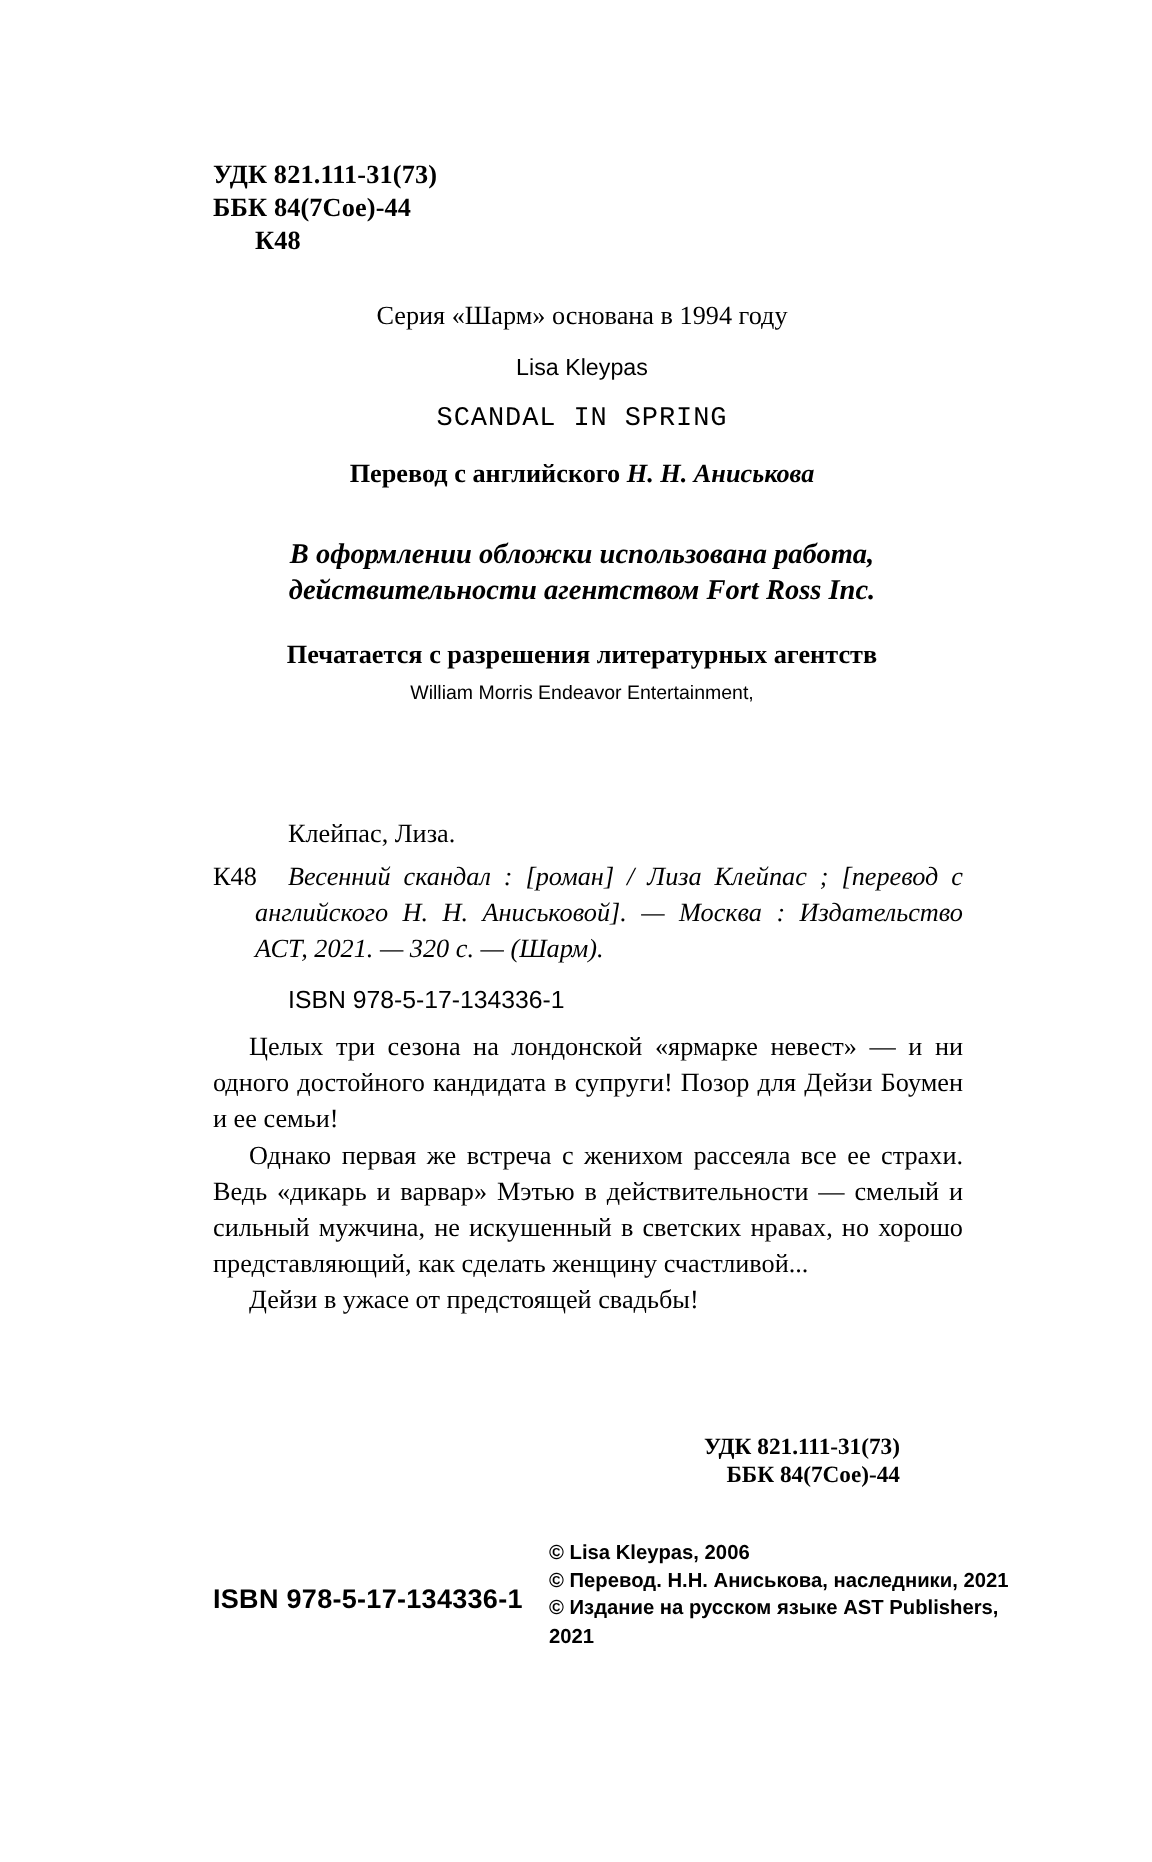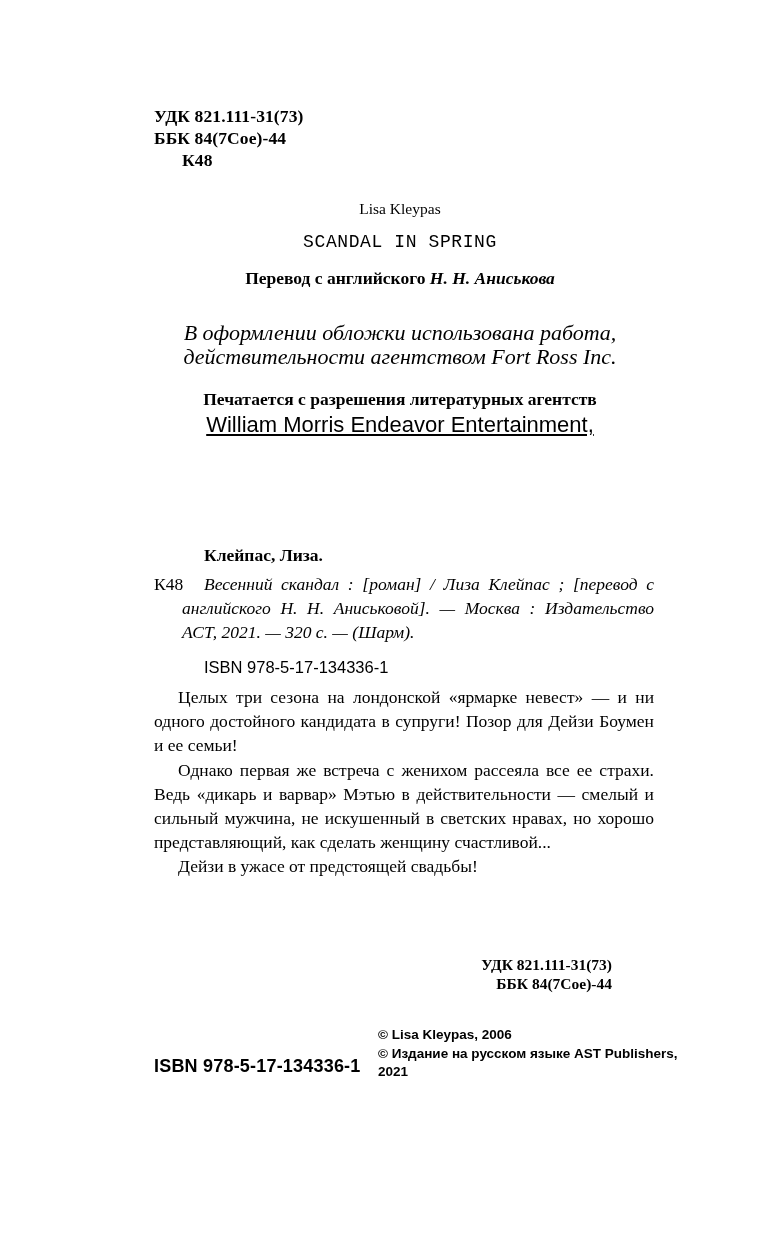--- a/index.html
+++ b/index.html
@@ -10,21 +10,21 @@
   body {
     width: 768px;
     height: 1241px;
     font-family: "Liberation Serif", serif;
     color: #000000;
     position: relative;
     overflow: hidden;
   }
   .page {
     position: absolute;
-    left: 16px; top: 0;
+    left: 4px; top: 0;
     width: 688px;
     height: 1241px;
   }
   
   .udk-block {
     position: absolute;
     left: 138px;
     top: 105px;
     font-size: 17.5px;
     line-height: 22px;
@@ -40,69 +40,68 @@
     left: 100px;
     top: 200px;
     width: 568px;
     text-align: center;
   }
   .series-line {
     font-size: 17.5px;
     margin-bottom: 16px;
   }
   .author-latin {
-    font-family: Liberation Serif, serif;
+    font-family: Liberation Sans, sans-serif;
     font-size: 15.5px;
     margin-bottom: 14px;
   }
   .title-latin {
     font-family: Liberation Mono, monospace;
     font-size: 18px;
     letter-spacing: 0.6px;
     margin-bottom: 16px;
   }
   .credit {
     font-size: 17.5px;
     font-weight: 700;
     margin-bottom: 10px;
   }
   .credit em {
     font-style: italic;
     font-weight: 700;
   }
   .cover-note {
-    font-size: 22px;
-    font-weight: 400;
+    font-size: 19px;
+    font-weight: 700;
     font-style: italic;
     line-height: 24px;
     margin-top: 32px;
     margin-bottom: 18px;
   }
   .permission {
     font-size: 17.5px;
     font-weight: 700;
     line-height: 25px;
   }
   .permission .latin {
     font-family: "Liberation Sans", sans-serif;
-    font-size: 22px;
+    font-size: 13px;
     font-weight: 400;
-    text-decoration: underline;
   }
 
   
   .cip {
     position: absolute;
     left: 138px;
     top: 545px;
     width: 500px;
   }
   .cip-author {
     font-size: 17.5px;
-    font-weight: 700;
+    font-weight: 400;
     margin-left: 50px;
     margin-bottom: 6px;
   }
   .cip-body {
     position: relative;
     font-size: 17.5px;
     line-height: 24px;
     text-align: justify;
   }
   .cip-code {
@@ -174,20 +173,21 @@
 
 <div class="page">
 
   <div class="udk-block">
     <div>УДК 821.111-31(73)</div>
     <div class="line2">ББК 84(7Сое)-44</div>
     <div class="line3">К48</div>
   </div>
 
   <div class="center-block">
+    <div class="series-line">Серия «Шарм» основана в 1994 году</div>
     <div class="author-latin">Lisa Kleypas</div>
     <div class="title-latin">SCANDAL IN SPRING</div>
 
     <div class="credit">
       <span>Перевод с английского </span><em>Н. Н. Аниськова</em>
     </div>
 
 
     <div class="cover-note">
       <div>В оформлении обложки использована работа,</div>
@@ -215,18 +215,19 @@
     <p>Дейзи в ужасе от предстоящей свадьбы!</p>
   </div>
 
   <div class="udk-repeat">
     <div>УДК 821.111-31(73)</div>
     <div>ББК 84(7Сое)-44</div>
   </div>
 
   <div class="copyright">
     <div>© Lisa Kleypas, 2006</div>
+    <div>© Перевод. Н.Н. Аниськова, наследники, 2021</div>
     <div>© Издание на русском языке AST Publishers, 2021</div>
   </div>
 
   <div class="isbn-bottom">ISBN 978-5-17-134336-1</div>
 
 </div>
 
 </body></html>

